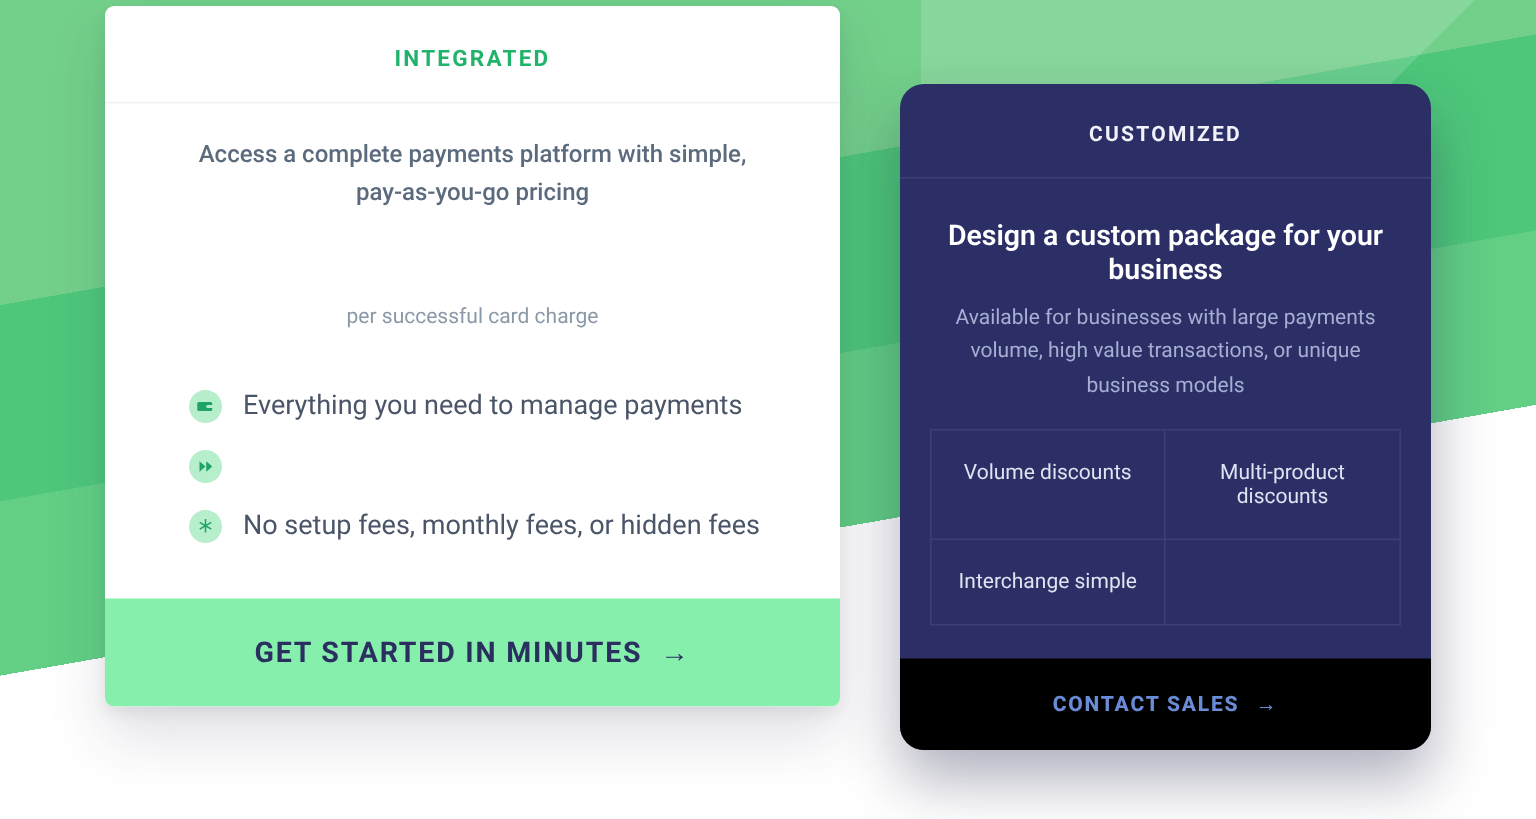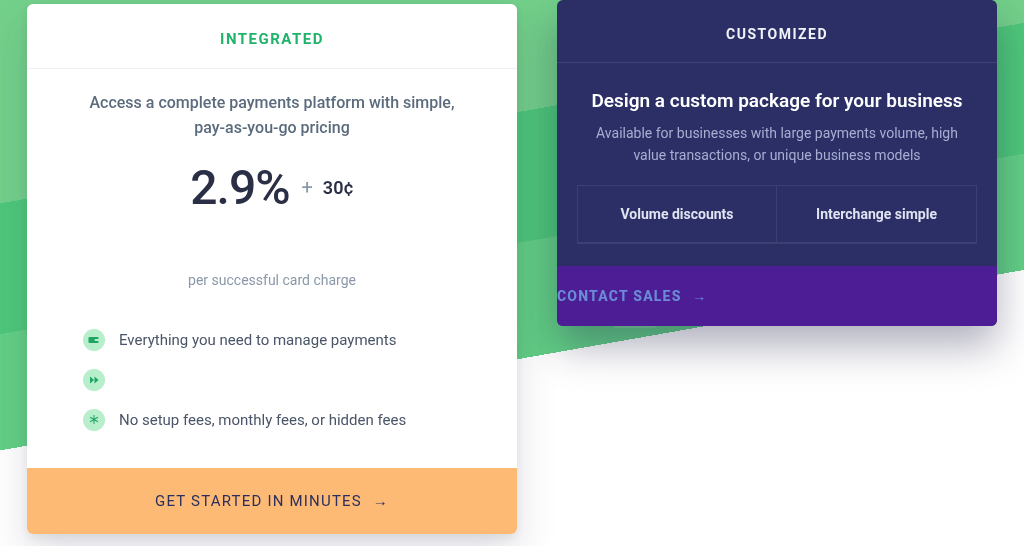--- a/index.html
+++ b/index.html
@@ -96,49 +96,50 @@
   }
   .feat-list {
     padding: 14px 40px 28px 56px;
   }
   .feat-item {
     display: flex;
     align-items: center;
     gap: 14px;
     padding: 9px 0;
     color: #4a5568;
-    font-size: 15px;
+    font-size: 18px;
   }
   .feat-icon {
     width: 22px; height: 22px;
     border-radius: 50%;
     background: #b7eecb;
     display: flex; align-items: center; justify-content: center;
     flex: 0 0 22px;
   }
   .feat-icon svg { width: 12px; height: 12px; fill: #1fa463; }
   .card-light .cta {
-    background: #fdba74;
+    background: #86efac;
     text-align: center;
     padding: 24px 0;
-    font-size: 15px;
-    font-weight: 400;
+    font-size: 19px;
+    font-weight: 700;
     letter-spacing: 1.2px;
     color: #2a2f60;
     cursor: pointer;
   }
 
   
   .card-dark {
-    width: 440px;
+    width: 354px;
     background: #2b2f66;
-    border-radius: 6px;
+    border-radius: 16px;
     box-shadow: 0 20px 40px rgba(30,30,70,0.35);
     overflow: hidden;
     color: #e6e8f2;
+    margin-top: 56px;
   }
   .card-dark .head {
     text-align: center;
     padding: 26px 0 20px;
     border-bottom: 1px solid rgba(255,255,255,0.09);
     font-size: 14px;
     font-weight: 700;
     letter-spacing: 1.5px;
     color: #f2f3fa;
   }
@@ -160,52 +161,48 @@
     display: grid;
     grid-template-columns: 1fr 1fr;
     margin: 0 20px 22px;
     border: 1px solid rgba(255,255,255,0.08);
   }
   .grid2 div {
     text-align: center;
     padding: 20px 8px;
     font-size: 14px;
     color: #e0e3f1;
-    font-weight: 700;
+    font-weight: 400;
     border-right: 1px solid rgba(255,255,255,0.08);
     border-bottom: 1px solid rgba(255,255,255,0.08);
   }
   .grid2 div:nth-child(2n){ border-right: none; }
   .grid2 div:nth-child(n+3){ border-bottom: none; }
   .card-dark .cta {
-    background: #4c1d95;
+    background: #000000;
+    text-align: center;
     padding: 22px 0;
     font-size: 14px;
     font-weight: 800;
     letter-spacing: 1.2px;
     color: #6a8bd6;
     cursor: pointer;
   }
   .arrow { display:inline-block; margin-left:6px; }
 </style>
 </head>
 <body>
 
 <div class="bg"></div>
 
 <div class="wrap">
 
   <div class="card-light">
     <div class="head">INTEGRATED</div>
     <div class="desc">Access a complete payments platform with simple, pay-as-you-go pricing</div>
-    <div class="price-row">
-      <span class="pct">2.9%</span>
-      <span class="plus">+</span>
-      <span class="flat">30¢</span>
-    </div>
     <div class="price-sub">per successful card charge</div>
 
     <div class="feat-list">
       <div class="feat-item">
         <span class="feat-icon">
           <svg viewBox="0 0 24 24">
               <path d="M3 6h16a2 2 0 0 1 2 2v2h-6a2 2 0 0 0 0 4h6v2a2 2 0 0 1-2 2H3a2 2 0 0 1-2-2V8a2 2 0 0 1 2-2z"></path>
             </svg>
         </span>
         <span>Everything you need to manage payments</span>
@@ -232,20 +229,21 @@
       <span class="arrow">→</span>
     </div>
   </div>
 
   <div class="card-dark">
     <div class="head">CUSTOMIZED</div>
     <div class="title2">Design a custom package for your business</div>
     <div class="desc2">Available for businesses with large payments volume, high value transactions, or unique business models</div>
     <div class="grid2">
       <div>Volume discounts</div>
+      <div>Multi-product discounts</div>
       <div>Interchange simple</div>
     </div>
     <div class="cta">
       <span>CONTACT SALES</span>
       <span class="arrow">→</span>
     </div>
   </div>
 
 </div>
 

